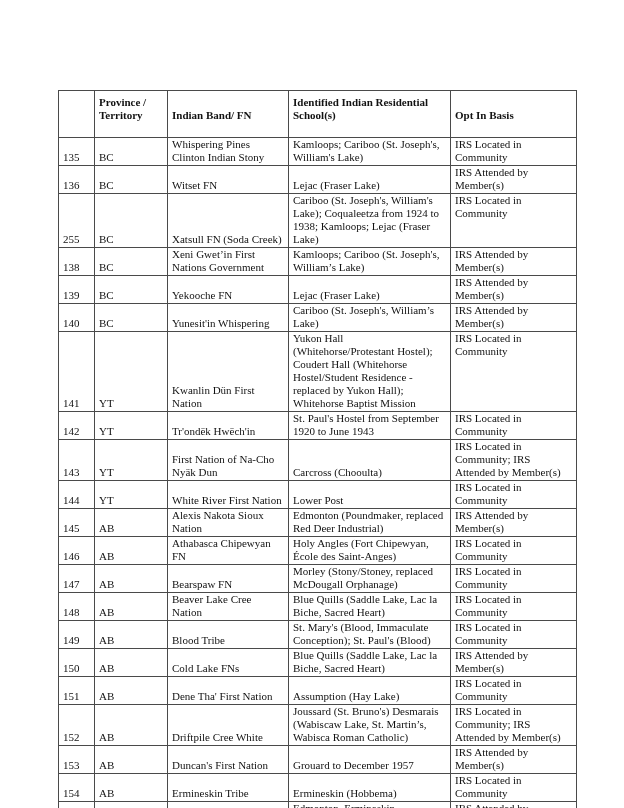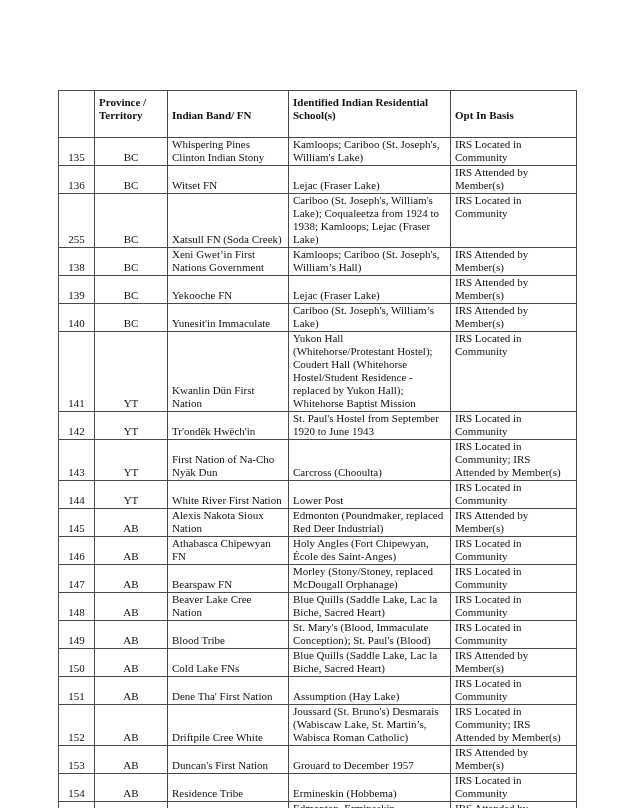--- a/index.html
+++ b/index.html
@@ -43,21 +43,20 @@
     font-weight: bold;
     text-align: left;
     vertical-align: bottom;
     padding-top: 5px;
     padding-bottom: 15px;
   }
   table.optin td {
     vertical-align: bottom;
   }
   table.optin td.num, table.optin td.province {
-    text-align: center;
   }
   table.optin td.opt_in {
     vertical-align: top;
   }
 </style>
 </head>
 <body>
 
 <div class="page" style="--page-bg: #ffffff; --text-color: #121212; --border-color: #4a4a4a;">
   <table class="optin">
@@ -96,34 +95,34 @@
           <td class="num">255</td>
           <td class="province">BC</td>
           <td class="band">Xatsull FN (Soda Creek)</td>
           <td class="schools">Cariboo (St. Joseph's, William's Lake); Coqualeetza from 1924 to 1938; Kamloops; Lejac (Fraser Lake)</td>
           <td class="opt_in">IRS Located in Community</td>
         </tr>
         <tr>
           <td class="num">138</td>
           <td class="province">BC</td>
           <td class="band">Xeni Gwet’in First Nations Government</td>
-          <td class="schools">Kamloops; Cariboo (St. Joseph's, William’s Hall)</td>
+          <td class="schools">Kamloops; Cariboo (St. Joseph's, William’s Lake)</td>
           <td class="opt_in">IRS Attended by Member(s)</td>
         </tr>
         <tr>
           <td class="num">139</td>
           <td class="province">BC</td>
           <td class="band">Yekooche FN</td>
           <td class="schools">Lejac (Fraser Lake)</td>
           <td class="opt_in">IRS Attended by Member(s)</td>
         </tr>
         <tr>
           <td class="num">140</td>
           <td class="province">BC</td>
-          <td class="band">Yunesit'in Immaculate</td>
+          <td class="band">Yunesit'in Whispering</td>
           <td class="schools">Cariboo (St. Joseph's, William’s Lake)</td>
           <td class="opt_in">IRS Attended by Member(s)</td>
         </tr>
         <tr>
           <td class="num">141</td>
           <td class="province">YT</td>
           <td class="band">Kwanlin Dün First Nation</td>
           <td class="schools">Yukon Hall (Whitehorse/Protestant Hostel); Coudert Hall (Whitehorse Hostel/Student Residence - replaced by Yukon Hall); Whitehorse Baptist Mission</td>
           <td class="opt_in">IRS Located in Community</td>
         </tr>
@@ -207,21 +206,21 @@
         <tr>
           <td class="num">153</td>
           <td class="province">AB</td>
           <td class="band">Duncan's First Nation</td>
           <td class="schools">Grouard to December 1957</td>
           <td class="opt_in">IRS Attended by Member(s)</td>
         </tr>
         <tr>
           <td class="num">154</td>
           <td class="province">AB</td>
-          <td class="band">Residence Tribe</td>
+          <td class="band">Ermineskin Tribe</td>
           <td class="schools">Ermineskin (Hobbema)</td>
           <td class="opt_in">IRS Located in Community</td>
         </tr>
         <tr>
           <td class="num">155</td>
           <td class="province">AB</td>
           <td class="band">Enoch Cree Nation</td>
           <td class="schools">Edmonton, Ermineskin (Hobbema)</td>
           <td class="opt_in">IRS Attended by Member(s)</td>
         </tr>

